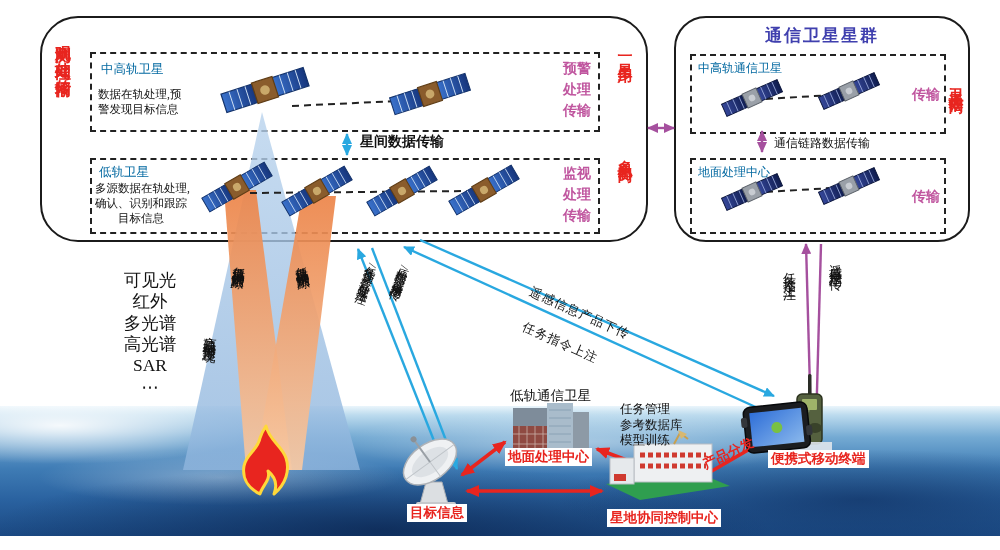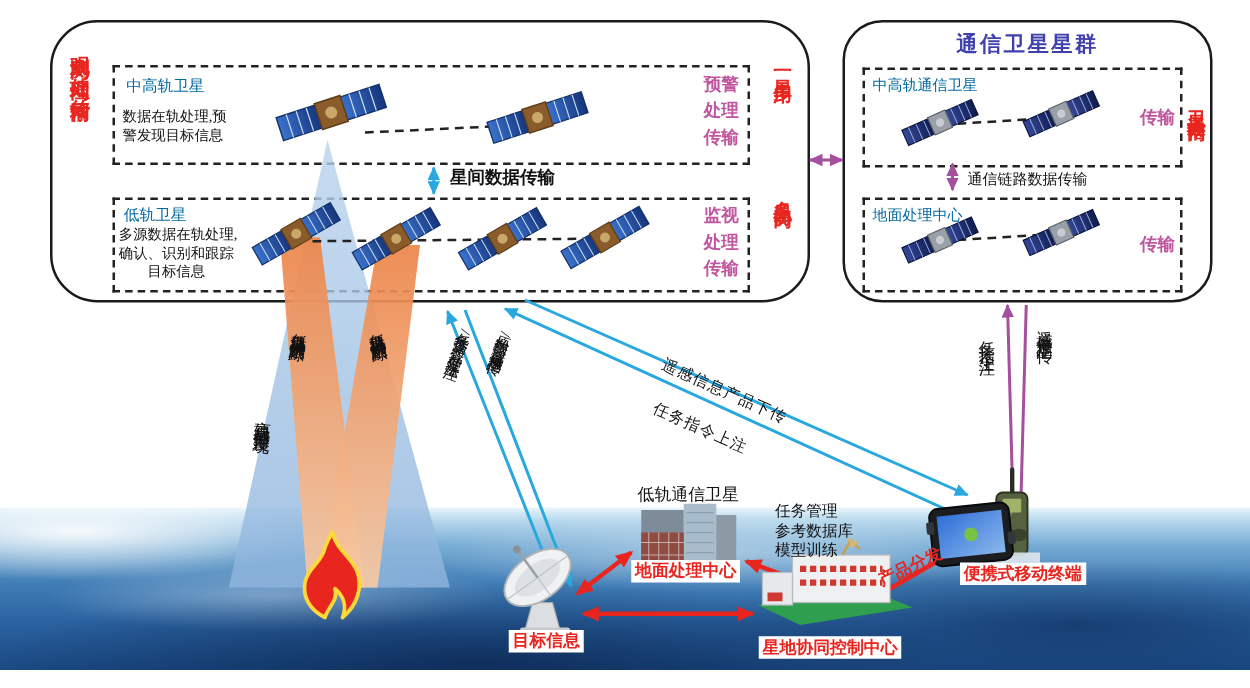--- a/index.html
+++ b/index.html
@@ -218,20 +218,26 @@
       <g transform="translate(2,28) rotate(-6)">
         <rect x="0" y="6" width="64" height="46" rx="7" fill="#1b1d20" stroke="#07090b" stroke-width="1.5"></rect>
         <rect x="6" y="12" width="52" height="34" fill="url(#scrG)"></rect>
         <circle cx="32" cy="29" r="5.5" fill="#79c143"></circle>
         <rect x="-3" y="16" width="6" height="10" rx="2" fill="#33363a"></rect>
         <rect x="61" y="30" width="6" height="10" rx="2" fill="#33363a"></rect>
       </g>
     </g>
   </svg>
 
+  <div class="lbl" style="left:100px;top:270px;width:100px;text-align:center;font-size:17.5px;line-height:1.22;white-space:pre-line;">可见光
+红外
+多光谱
+高光谱
+SAR
+⋯</div>
 
   <div class="lbl vtxt" style="left:202px;top:326px;font-size:13.5px;transform:rotate(5deg);transform-origin:top center;">高轨卫星预警发现</div>
   <div class="lbl vtxt" style="left:232px;top:257px;font-size:13px;letter-spacing:1px;transform:rotate(9deg);transform-origin:top center;">低轨卫星确认识别跟踪</div>
   <div class="lbl vtxt" style="left:290px;top:257px;font-size:13px;letter-spacing:1px;transform:rotate(-8deg);transform-origin:top center;">低轨卫星确认识别跟踪</div>
 
   <div class="lbl vtxt" style="left:366px;top:258px;font-size:12px;letter-spacing:1.5px;transform:rotate(19deg);transform-origin:top center;">任务指令/参数/处理算法上注</div>
   <div class="lbl vtxt" style="left:398px;top:260px;font-size:12px;letter-spacing:1.5px;transform:rotate(19deg);transform-origin:top center;">原始数据/遥感信息产品下传</div>
 
   <div class="lbl" style="left:530px;top:283px;font-size:12.5px;letter-spacing:1px;transform:rotate(24deg);transform-origin:left center;">遥感信息产品下传</div>
   <div class="lbl" style="left:523px;top:318px;font-size:12.5px;letter-spacing:1px;transform:rotate(24deg);transform-origin:left center;">任务指令上注</div>

